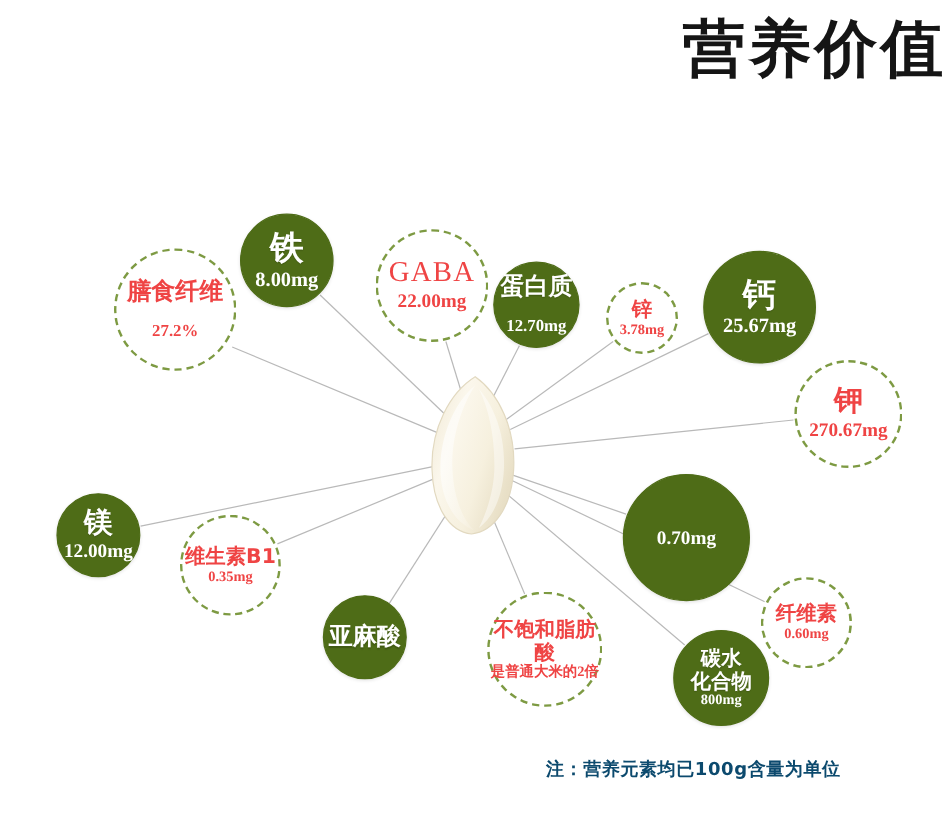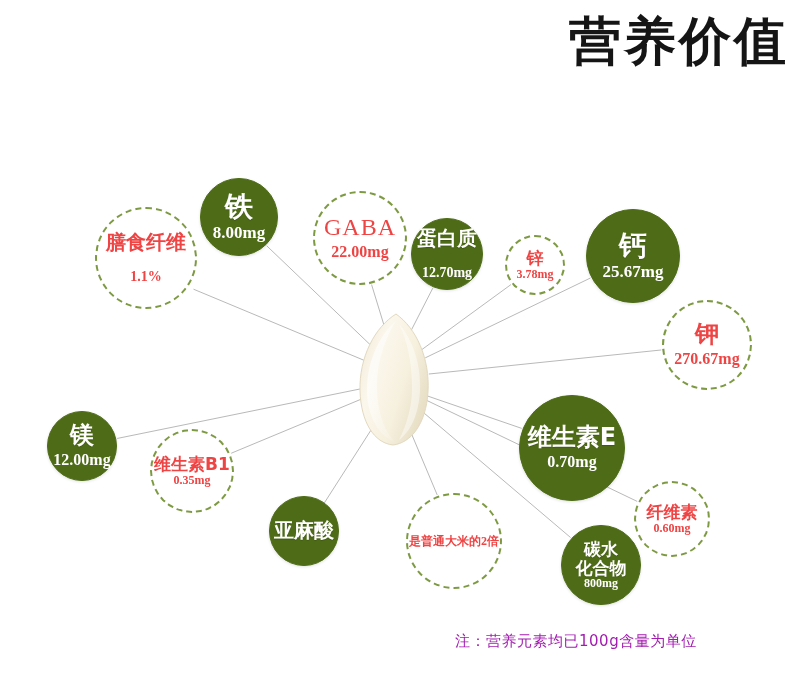--- a/index.html
+++ b/index.html
@@ -109,23 +109,23 @@
   .num .vl {
     font-family: "Liberation Serif", "DejaVu Serif", serif;
   }
 
   #footnote {
     position: absolute;
     left: 455px;
     top: 632px;
     width: 320px;
     font-family: "DejaVu Sans", "Liberation Sans", sans-serif;
-    font-weight: 400;
+    font-weight: 700;
     font-size: 15px;
-    color: #a21caf;
+    color: #0c4a6e;
     letter-spacing: 0.5px;
     white-space: nowrap;
   }
 </style>
 </head>
 <body>
 
 <div id="page-title">营养价值</div>
 
 <div id="diagram">
@@ -161,21 +161,21 @@
       </linearGradient>
     </defs>
     <path d="M41 2 C61 16 75 46 73 80 C71 112 56 131 38 133 C19 131 6 110 5 79 C4 45 20 15 41 2 Z" fill="url(#grainFill)" stroke="#e2d9c0" stroke-width="1"></path>
     <path d="M41 9 C30 26 21 52 22 78 C23 104 31 121 40 130 C25 124 12 106 12 78 C12 48 26 21 41 9 Z" fill="url(#grainSheen)" opacity="0.85"></path>
     <path d="M44 12 C58 28 66 52 65 78 C64 103 55 120 44 128 C52 112 57 94 57 76 C57 50 52 28 44 12 Z" fill="#ffffff" opacity="0.45"></path>
   </svg>
 
   <div id="nodes-layer">
       <div class="node outline s-md cjk num" style="left: 95px; top: 207px; width: 102px; height: 102px;">
         <span class="nm">膳食纤维</span>
-        <span class="vl">1.1%</span>
+        <span class="vl">27.2%</span>
       </div>
       <div class="node filled s-xl cjk num" style="left: 200px; top: 178px; width: 78px; height: 78px;">
         <span class="nm">铁</span>
         <span class="vl">8.00mg</span>
       </div>
       <div class="node outline s-lg lat num" style="left: 313px; top: 191px; width: 94px; height: 94px;">
         <span class="nm">GABA</span>
         <span class="vl">22.00mg</span>
       </div>
       <div class="node filled s-md cjk num" style="left: 411px; top: 218px; width: 72px; height: 72px;">
@@ -196,27 +196,27 @@
       </div>
       <div class="node filled s-lg cjk num" style="left: 47px; top: 411px; width: 70px; height: 70px;">
         <span class="nm">镁</span>
         <span class="vl">12.00mg</span>
       </div>
       <div class="node outline s-sm cjk num" style="left: 150px; top: 429px; width: 84px; height: 84px;">
         <span class="nm">维生素B1</span>
         <span class="vl">0.35mg</span>
       </div>
       <div class="node filled s-lg cjk num" style="left: 519px; top: 395px; width: 106px; height: 106px;">
-        <span class="nm">维生素E</span>
         <span class="vl">0.70mg</span>
       </div>
       <div class="node filled s-md cjk num" style="left: 269px; top: 496px; width: 70px; height: 70px;">
         <span class="nm">亚麻酸</span>
       </div>
       <div class="node outline s-sm cjk num" style="left: 406px; top: 493px; width: 96px; height: 96px;">
+        <span class="nm">不饱和脂肪酸</span>
         <span class="vl">是普通大米的2倍</span>
       </div>
       <div class="node filled s-sm cjk num" style="left: 561px; top: 525px; width: 80px; height: 80px;">
         <span class="nm">碳水
 化合物</span>
         <span class="vl">800mg</span>
       </div>
       <div class="node outline s-sm cjk num" style="left: 634px; top: 481px; width: 76px; height: 76px;">
         <span class="nm">纤维素</span>
         <span class="vl">0.60mg</span>

